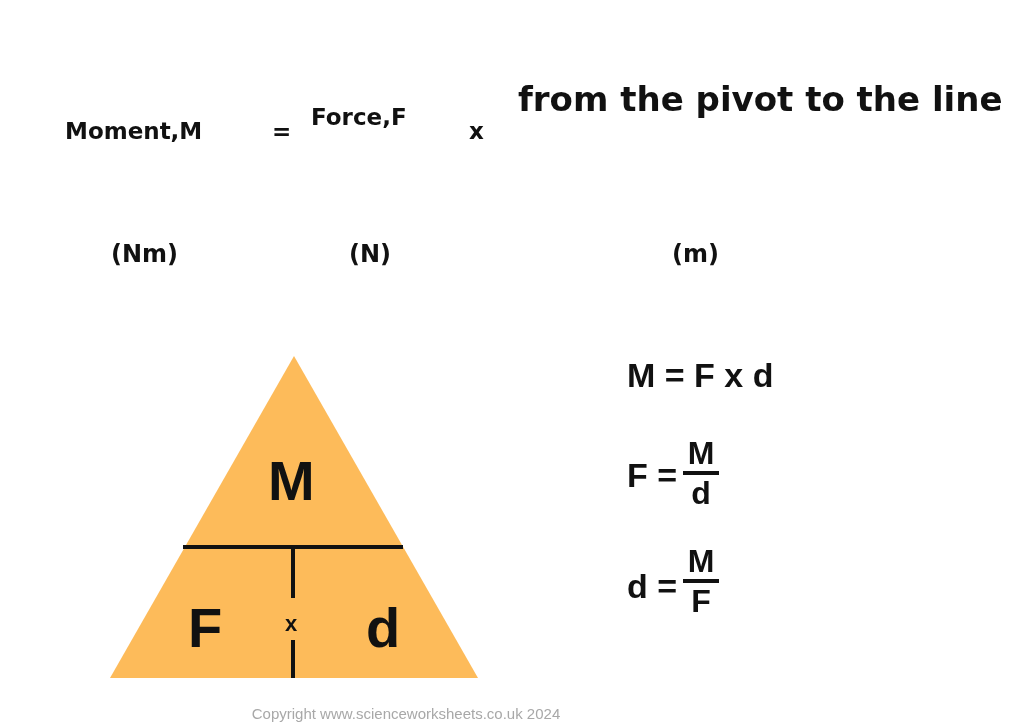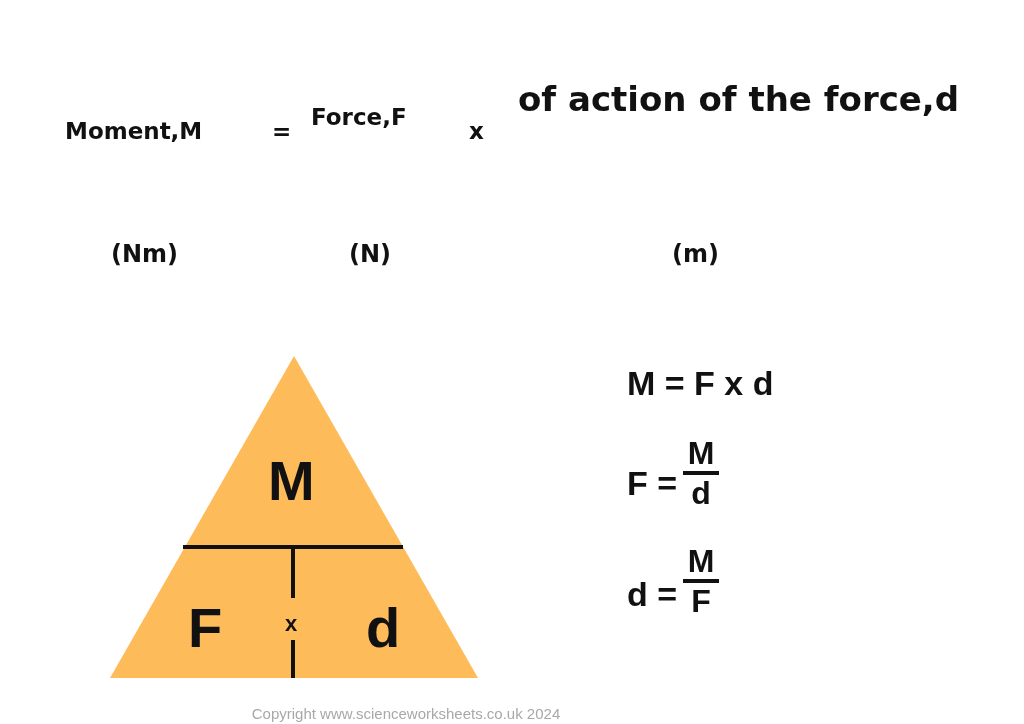--- a/index.html
+++ b/index.html
@@ -6,39 +6,39 @@
     body { width: 1024px; height: 724px; position: relative; overflow: hidden;
            font-family: "DejaVu Sans", sans-serif; color: #111; }
     .abs { position: absolute; white-space: nowrap; }
     .big { font-size: 23px; font-weight: bold; letter-spacing: 0px; }
     .unit { font-size: 24px; font-weight: bold; }
     .desc { position: absolute; left: 518px; top: 74px; font-size: 34px; font-weight: bold;
             line-height: 50px; white-space: nowrap; }
     .desc div { height: 50px; }
     svg { position: absolute; left: 0; top: 0; }
     .eq { position: absolute; font-family: "Liberation Sans", sans-serif; font-weight: bold;
-          font-size: 34px; white-space: nowrap; margin-top: 8px; }
+          font-size: 34px; white-space: nowrap; }
     .frac { position: absolute; font-family: "Liberation Sans", sans-serif; font-weight: bold;
             font-size: 32px; text-align: center; width: 36px; }
     .frac .num { display: block; height: 34px; line-height: 34px; }
     .frac .bar { display: block; height: 4px; background: #111; margin: 1px 0; }
     .frac .den { display: block; height: 34px; line-height: 34px; }
     .footer { position: absolute; left: 0; width: 812px; top: 705px; text-align: center;
               font-family: "Liberation Sans", sans-serif; font-size: 15px; color: #a8a8a8; }
   </style>
 </head>
 <body>
 
 <div class="abs big" style="left:65px; top:118px;">Moment,M</div>
 <div class="abs big" style="left:272px; top:118px;">=</div>
 <div class="abs big" style="left:311px; top:104px;">Force,F</div>
 <div class="abs big" style="left:469px; top:118px;">x</div>
 
 <div class="desc">
-  <div>of action of the force,d</div>
+  <div>from the pivot to the line</div>
 </div>
 
 <div class="abs unit" style="left:111px; top:240px;">(Nm)</div>
 <div class="abs unit" style="left:349px; top:240px;">(N)</div>
 <div class="abs unit" style="left:672px; top:240px;">(m)</div>
 
 <svg width="1024" height="724">
   <polygon points="294,356 110,678 478,678" fill="#FDBB5A"></polygon>
   <line x1="183" y1="547" x2="403" y2="547" stroke="#111" stroke-width="4"></line>
   <line x1="293" y1="547" x2="293" y2="598" stroke="#111" stroke-width="4"></line>

